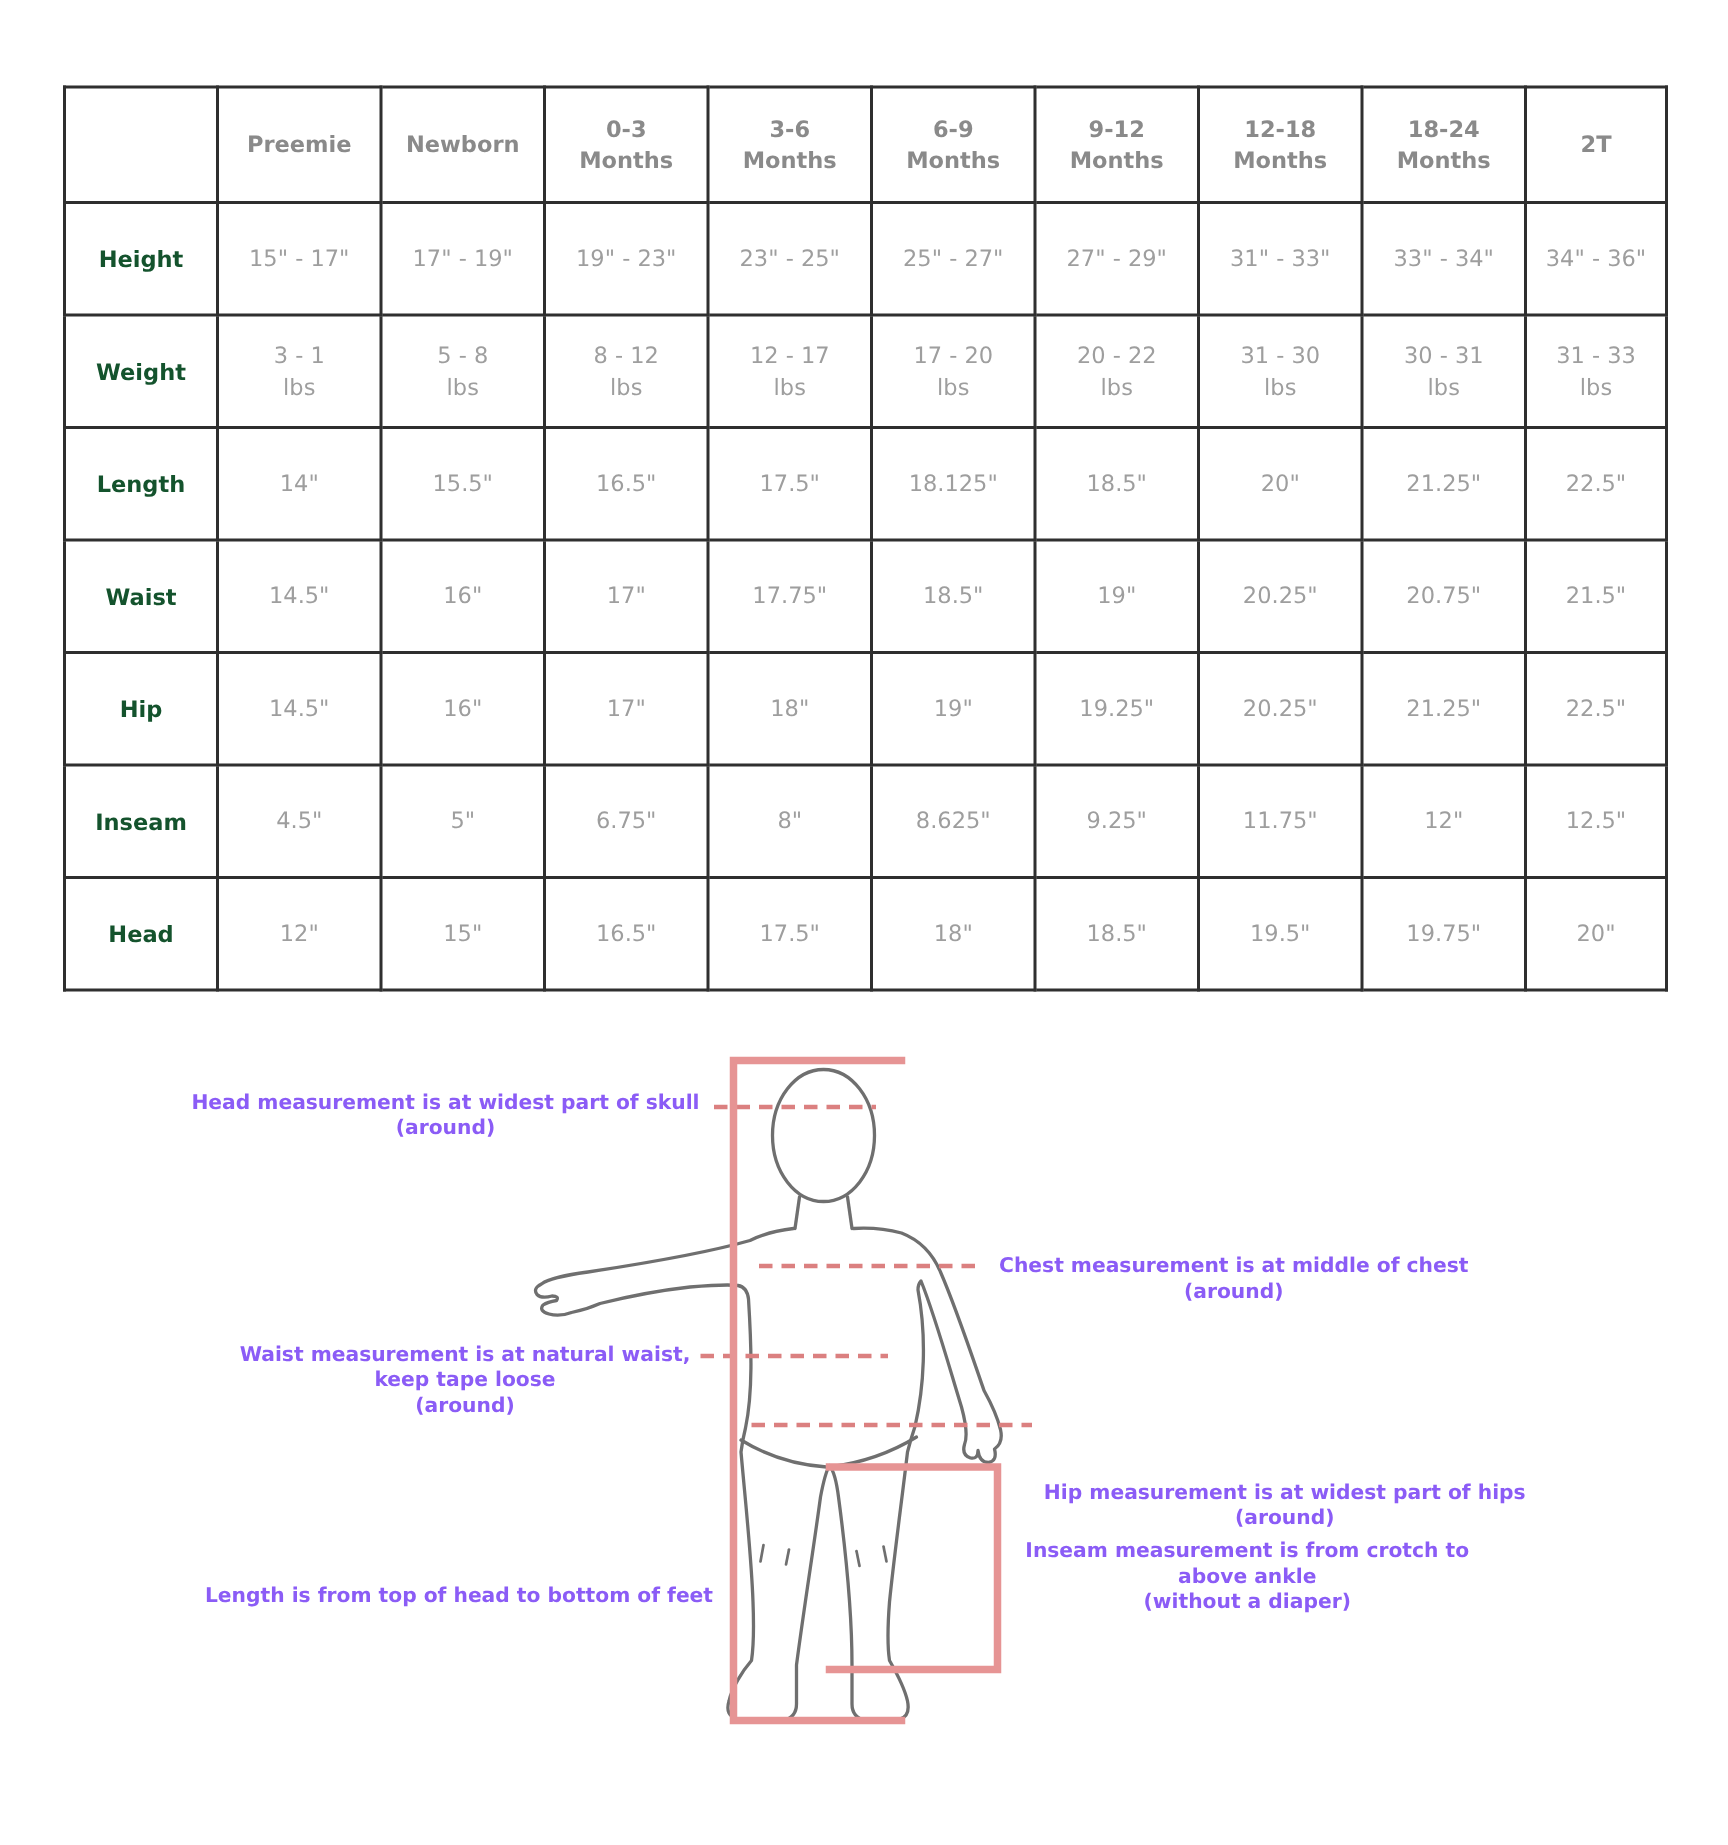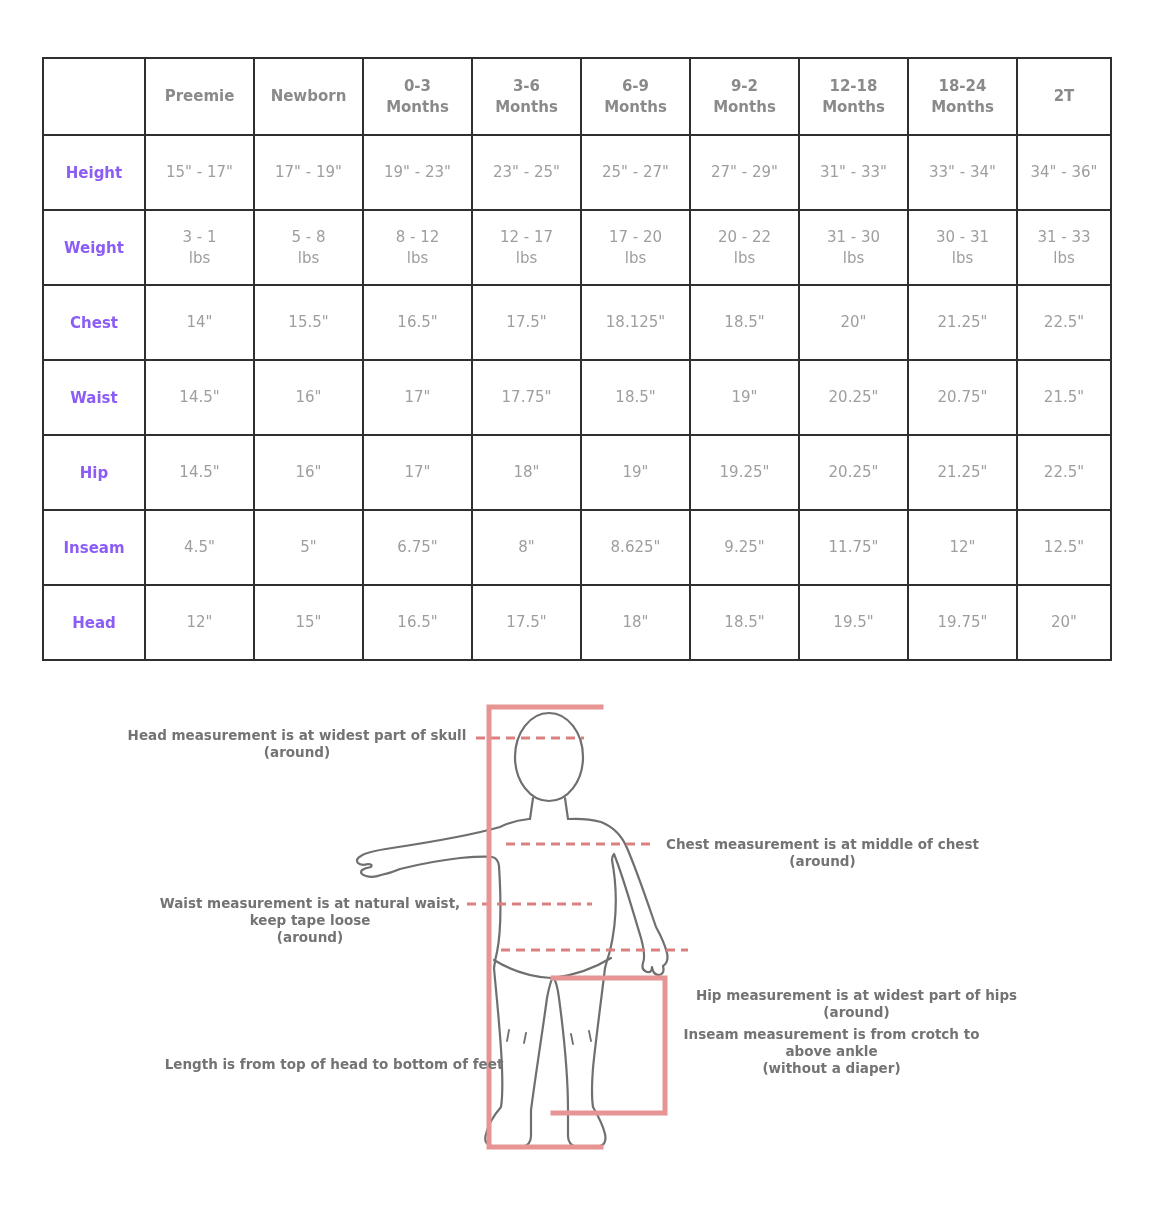--- a/index.html
+++ b/index.html
@@ -15,37 +15,37 @@
     border-collapse:collapse;table-layout:fixed;
   }
   table.size-table th,table.size-table td{
     border:2px solid #2f2f2f;text-align:center;vertical-align:middle;
     padding:0;overflow:hidden;
   }
   table.size-table thead th{height:75px;}
   table.size-table tbody th,table.size-table tbody td{height:73px;}
   .col-head{font-weight:bold;font-size:15px;line-height:21px;color:#8a8a8a;}
   .col-head span{display:block;}
-  .row-head{font-weight:bold;font-size:15px;color:#8b5cf6;}
+  .row-head{font-weight:bold;font-size:15px;color:#14532d;}
   .cell-val{font-weight:normal;font-size:15px;line-height:21px;color:#9e9e9e;}
   .cell-val div{display:block;}
 
   
   .diagram-svg{position:absolute;left:0;top:0;width:1152px;height:1230px;}
 
   .note{
-    position:absolute;text-align:center;color:#737373;
+    position:absolute;text-align:center;color:#8b5cf6;
     font-weight:bold;font-size:13.5px;line-height:17px;
   }
   #note-head  {left:112px;top:727px;width:370px;}
   #note-chest {left:665px;top:836px;width:315px;text-align:center;}
   #note-waist {left:145px;top:895px;width:330px;}
   #note-hip   {left:694px;top:939px;width:325px;margin-top:48px;}
   #note-inseam{left:679px;top:1026px;width:305px;}
-  #note-length{left:131px;top:1056px;width:350px;margin-left:28px;}
+  #note-length{left:131px;top:1056px;width:350px;}
 </style>
 </head>
 <body>
 
 <table class="size-table">
   <colgroup>
     <col style="width:102px">
     <col style="width:109px">
       <col style="width:109px">
       <col style="width:109px">
@@ -71,21 +71,21 @@
         </th>
         <th class="col-head">
           <span>3-6</span>
           <span>Months</span>
         </th>
         <th class="col-head">
           <span>6-9</span>
           <span>Months</span>
         </th>
         <th class="col-head">
-          <span>9-2</span>
+          <span>9-12</span>
           <span>Months</span>
         </th>
         <th class="col-head">
           <span>12-18</span>
           <span>Months</span>
         </th>
         <th class="col-head">
           <span>18-24</span>
           <span>Months</span>
         </th>
@@ -158,21 +158,21 @@
         <td class="cell-val">
           <div>30 - 31</div>
           <div>lbs</div>
         </td>
         <td class="cell-val">
           <div>31 - 33</div>
           <div>lbs</div>
         </td>
       </tr>
       <tr>
-        <th class="row-head">Chest</th>
+        <th class="row-head">Length</th>
         <td class="cell-val">
           <div>14"</div>
         </td>
         <td class="cell-val">
           <div>15.5"</div>
         </td>
         <td class="cell-val">
           <div>16.5"</div>
         </td>
         <td class="cell-val">

